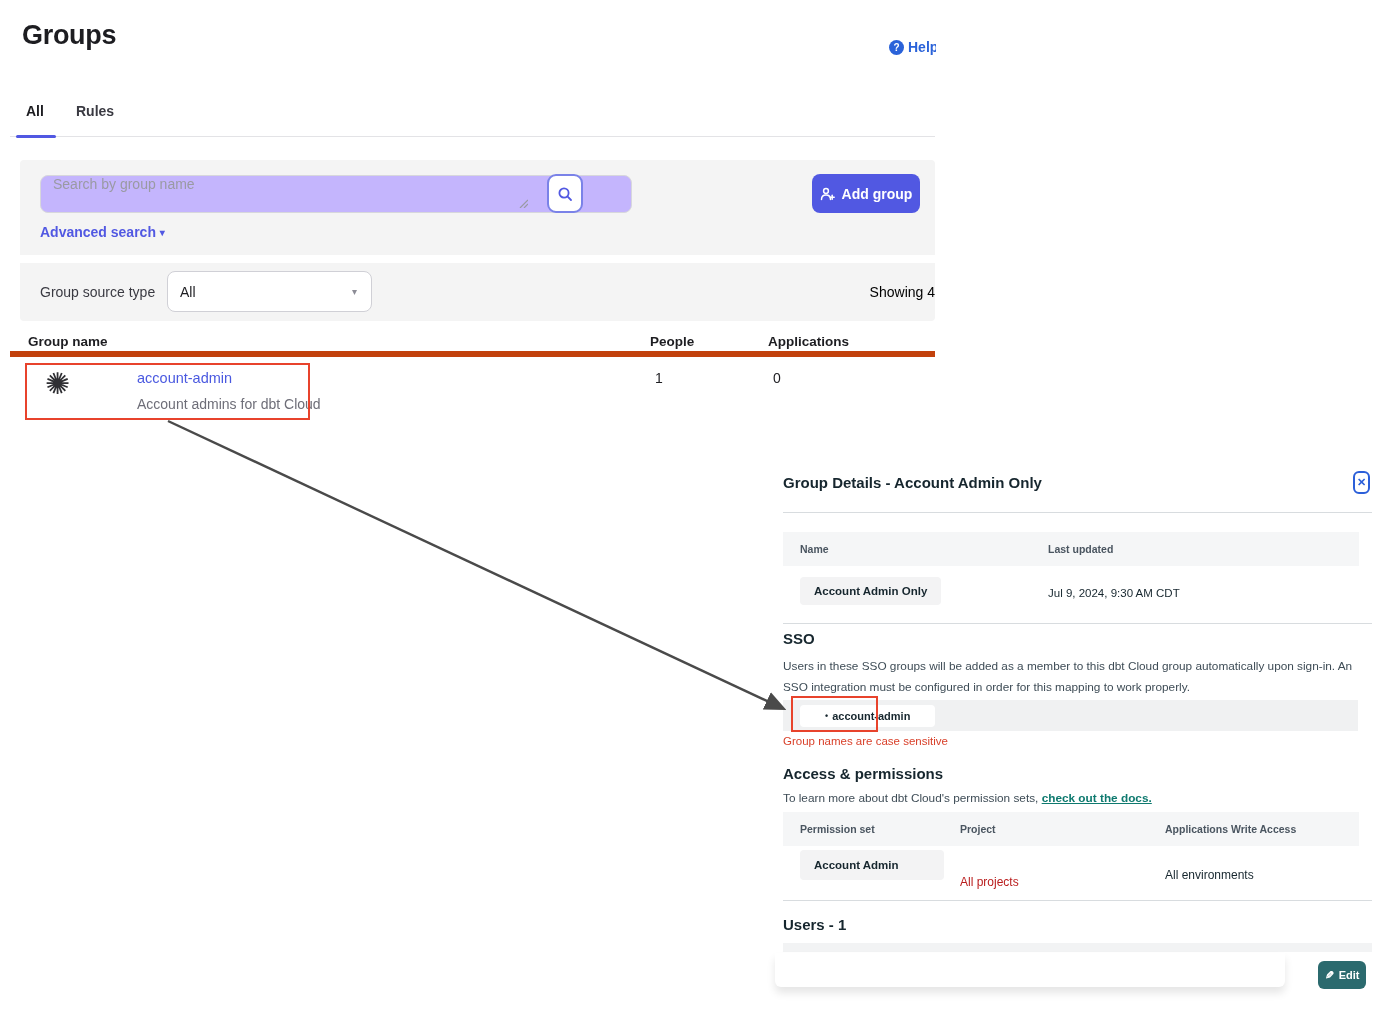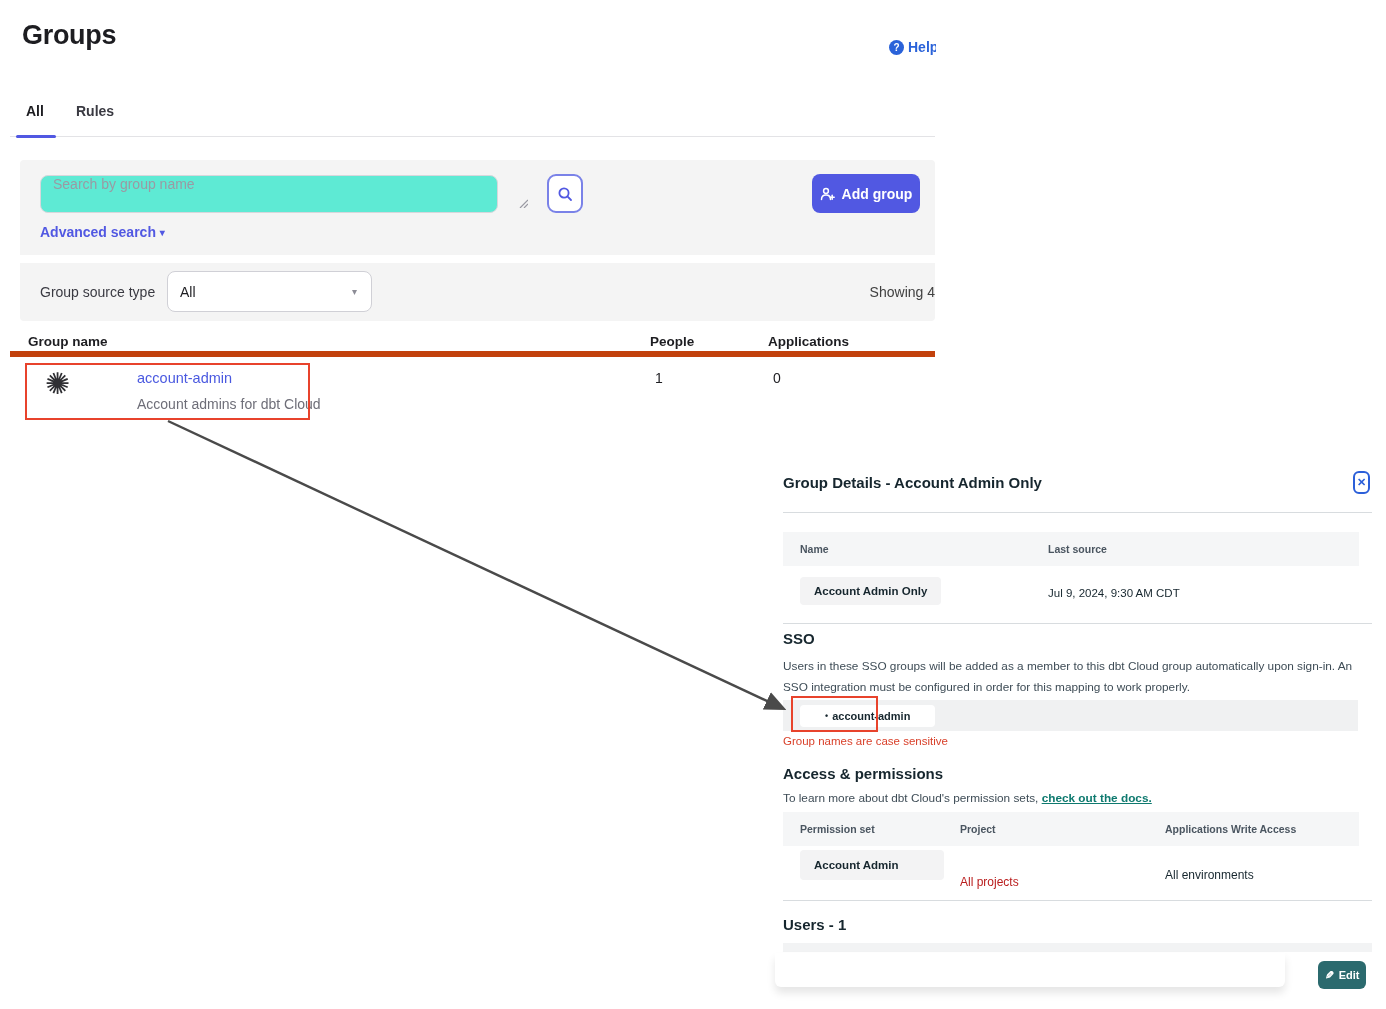--- a/index.html
+++ b/index.html
@@ -14,32 +14,32 @@
 
   .tabs { position:absolute; left:10px; top:100px; width:925px; height:37px; border-bottom:1px solid #e3e3e6; }
   .tab { position:absolute; top:3px; font-size:14px; color:#1d1d21; cursor:pointer; }
   .tab.all { left:16px; font-weight:700; }
   .tab.rules { left:66px; font-weight:700; color:#3a3a42; }
   .tab-underline { position:absolute; left:6px; bottom:-2px; width:40px; height:3px; background:#5158e2; border-radius:2px; }
 
   .filter-block1 { position:absolute; left:20px; top:160px; width:915px; height:95px; background:#f4f4f4; border-radius:4px 4px 0 0; }
   .filter-block2 { position:absolute; left:20px; top:263px; width:915px; height:58px; background:#f4f4f4; border-radius:0 0 4px 4px; }
 
-  .search-input { position:absolute; left:40px; top:175px; width:458px; height:38px; background:#5eead4; border:1px solid #d7d7dc; border-radius:8px; font-size:14px; color:#1d1d21; padding:0 26px 16px 12px; font-family:"Liberation Sans",sans-serif; resize:none; }
+  .search-input { position:absolute; left:40px; top:175px; width:592px; height:38px; background:#c4b5fd; border:1px solid #d7d7dc; border-radius:8px; font-size:14px; color:#1d1d21; padding:0 26px 16px 12px; font-family:"Liberation Sans",sans-serif; resize:none; }
   .search-input::placeholder { color:#9a9aa3; }
   .resize-glyph { position:absolute; left:518px; top:198px; width:10px; height:10px; pointer-events:none; }
   .search-btn { position:absolute; left:547px; top:174px; width:36px; height:39px; background:#fff; border:2px solid #7a82e8; border-radius:9px; display:flex; align-items:center; justify-content:center; cursor:pointer; }
   .adv-search { position:absolute; left:40px; top:224px; font-size:14px; font-weight:600; color:#5158e2; cursor:pointer; }
   .adv-caret { font-size:10px; vertical-align:1px; }
   .add-group-btn { position:absolute; left:812px; top:174px; width:108px; height:39px; background:#5158e2; border:none; border-radius:8px; color:#fff; font-size:14px; font-weight:700; display:flex; align-items:center; justify-content:center; gap:7px; cursor:pointer; font-family:"Liberation Sans",sans-serif; }
 
   .src-label { position:absolute; left:40px; top:284px; font-size:14px; color:#3a3a42; }
   .src-select { position:absolute; left:167px; top:271px; width:205px; height:41px; background:#fff; border:1px solid #d0d0d6; border-radius:8px; display:flex; align-items:center; padding:0 12px; font-size:14px; color:#1d1d21; cursor:pointer; }
   .src-caret { position:absolute; right:14px; color:#8c8c96; font-size:10px; }
-  .showing { position:absolute; right:451px; top:284px; font-size:14px; color:#404040; }
+  .showing { position:absolute; right:451px; top:284px; font-size:14px; color:#000000; }
 
   .gtable-head { position:absolute; left:10px; top:330px; width:925px; height:27px; border-bottom:6px solid #c2410c; }
   .gth { position:absolute; top:4px; font-size:13.5px; font-weight:600; color:#1d1d21; }
   .gth.name { left:18px; }
   .gth.people { left:640px; }
   .gth.apps { left:758px; }
 
   .grow { position:absolute; left:10px; top:357px; width:925px; height:70px; }
   .group-icon { position:absolute; left:35px; top:12px; font-size:30px; line-height:30px; color:#2f2f33; }
   .grow-name { position:absolute; left:127px; top:13px; font-size:14.5px; color:#4a59e0; cursor:pointer; }
@@ -176,21 +176,21 @@
     <line x1="168" y1="421" x2="782" y2="708" stroke="#4a4a4a" stroke-width="2.4" marker-end="url(#ah)"></line>
   </svg>
 
   <div class="gd">
     <div class="gd-title">Group Details - Account Admin Only</div>
     <div class="close-btn">✕</div>
     <div class="gd-divider" style="top:52px"></div>
 
     <div class="t1-head">
       <span class="t1h name">Name</span>
-      <span class="t1h updated">Last source</span>
+      <span class="t1h updated">Last updated</span>
     </div>
     <div class="t1-row">
       <span class="chip t1-chip">Account Admin Only</span>
       <span class="t1-updated">Jul 9, 2024, 9:30 AM CDT</span>
     </div>
     <div class="gd-divider" style="top:163px"></div>
 
     <div class="sso-h">SSO</div>
     <div class="sso-desc">Users in these SSO groups will be added as a member to this dbt Cloud group automatically upon sign-in. An SSO integration must be configured in order for this mapping to work properly.</div>
     <div class="sso-bar">

